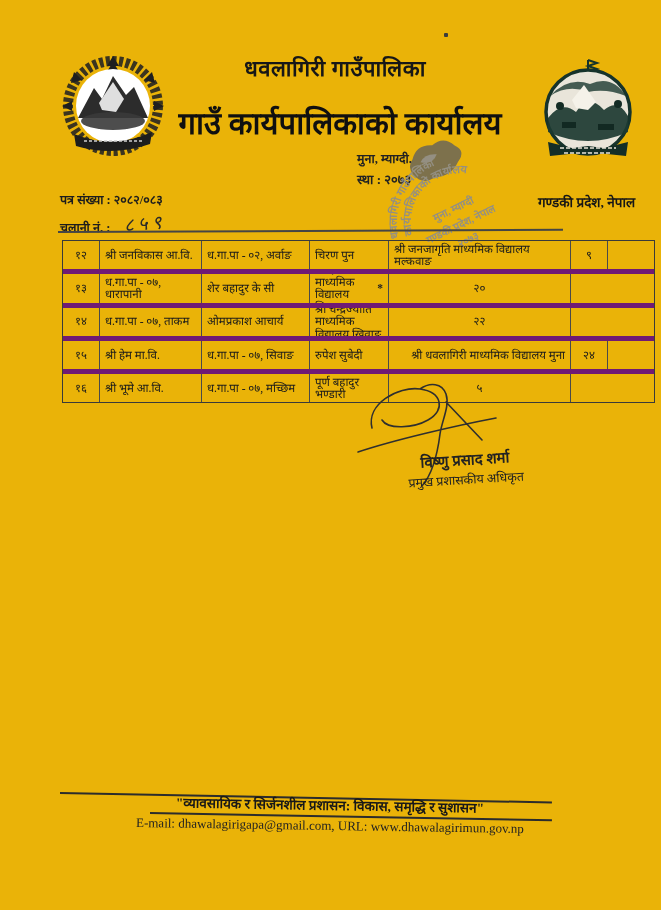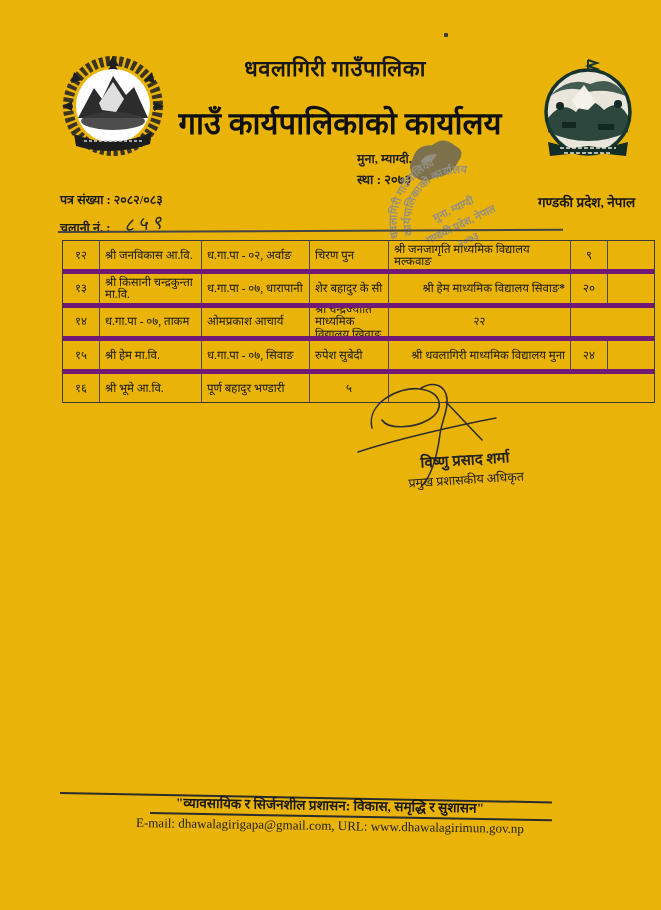--- a/index.html
+++ b/index.html
@@ -136,21 +136,20 @@
       <div class="td c5">
           <span>श्री जनजागृति माध्यमिक विद्यालय मल्कवाङ</span>
           <span class="mark"></span>
         </div>
       <div class="td center">९</div>
       <div class="td"></div>
     </div>
 
     <div class="tr">
       <div class="td center">१३</div>
-      <div class="td">श्री किसानी चन्द्रकुन्ता मा.वि.</div>
       <div class="td">ध.गा.पा - ०७, धारापानी</div>
       <div class="td">शेर बहादुर के सी</div>
       <div class="td c5">
           <span>श्री हेम माध्यमिक विद्यालय सिवाङ</span>
           <span class="mark">*</span>
         </div>
       <div class="td center">२०</div>
       <div class="td"></div>
     </div>
 
@@ -175,20 +174,21 @@
           <span>श्री धवलागिरी माध्यमिक विद्यालय मुना</span>
           <span class="mark"></span>
         </div>
       <div class="td center">२४</div>
       <div class="td"></div>
     </div>
 
     <div class="tr">
       <div class="td center">१६</div>
       <div class="td">श्री भूमे आ.वि.</div>
+      <div class="td">ध.गा.पा - ०७, मच्छिम</div>
       <div class="td">पूर्ण बहादुर भण्डारी</div>
       <div class="td center">५</div>
       <div class="td"></div>
     </div>
 
   </div>
 
   <div class="abs sig-svg">
     <svg width="150" height="120" viewBox="0 0 150 120">
       <path d="M20,52 C14,28 46,10 68,13 C90,16 94,34 76,44 C62,52 36,54 30,44

